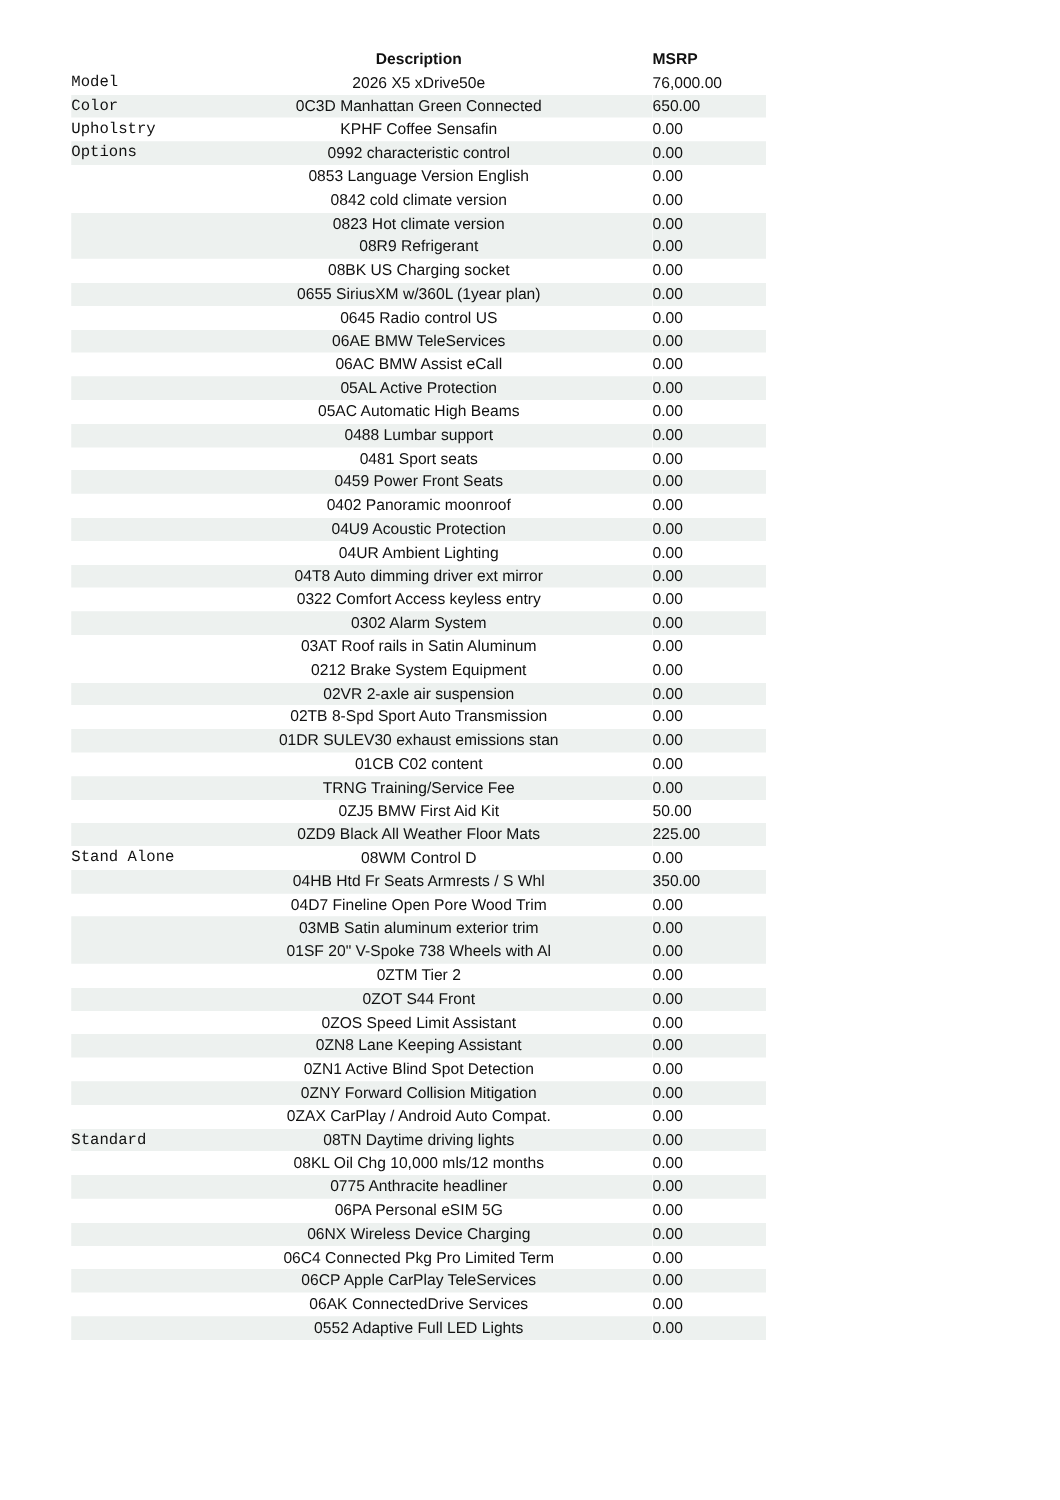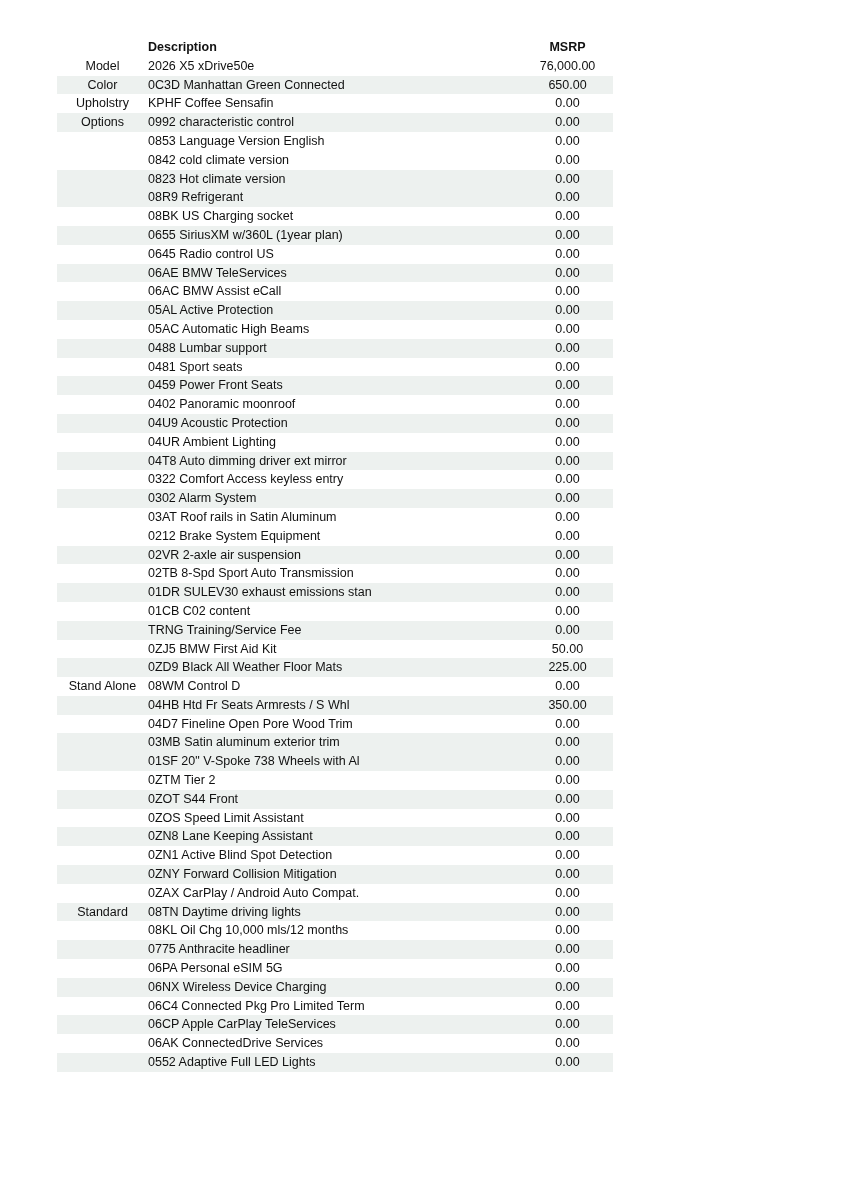--- a/index.html
+++ b/index.html
@@ -25,23 +25,23 @@
   }
   .doc-table th, .doc-table td {
     font-size: 12.5px;
     line-height: 18.8px;
     height: 18.8px;
     padding: 0;
     vertical-align: middle;
     white-space: nowrap;
     overflow: hidden;
   }
-  .col-cat  { width: 91px;  text-align: center; }
-  .col-desc { width: 374px; text-align: left; }
-  .col-msrp { width: 91px;  text-align: center; }
+  .col-cat  { width: 91px;  text-align: left; font-family: Liberation Mono, monospace; }
+  .col-desc { width: 374px; text-align: center; }
+  .col-msrp { width: 91px;  text-align: left; }
   .doc-table thead th { font-weight: bold; }
   tr.shaded td { background: #edf1ef; }
 </style>
 </head>
 <body>
 
 <div class="page">
   <table class="doc-table">
     <thead>
       <tr>

